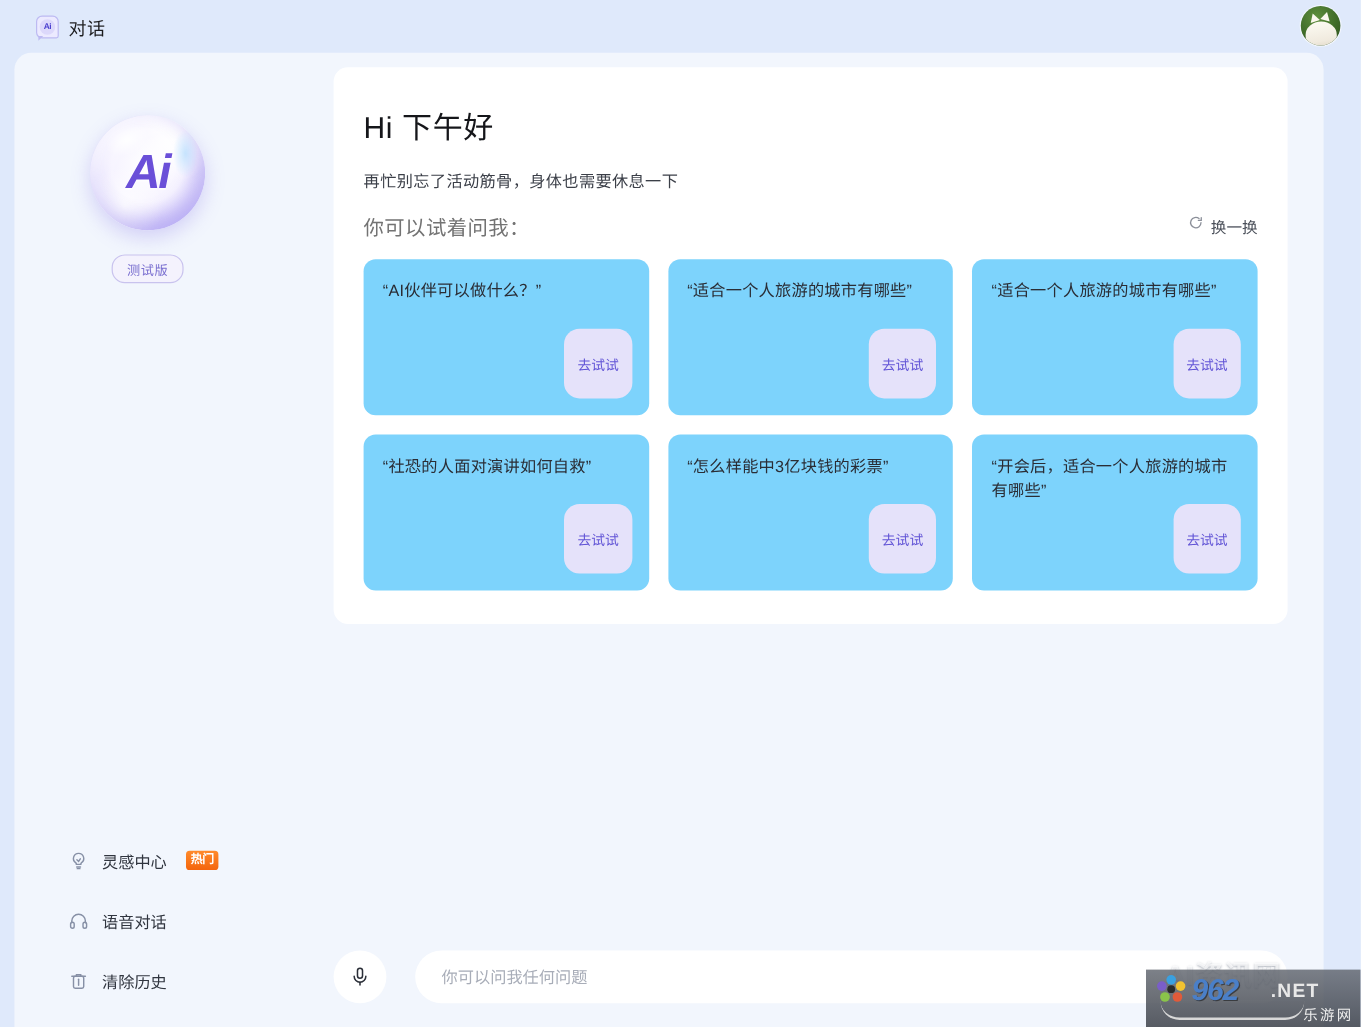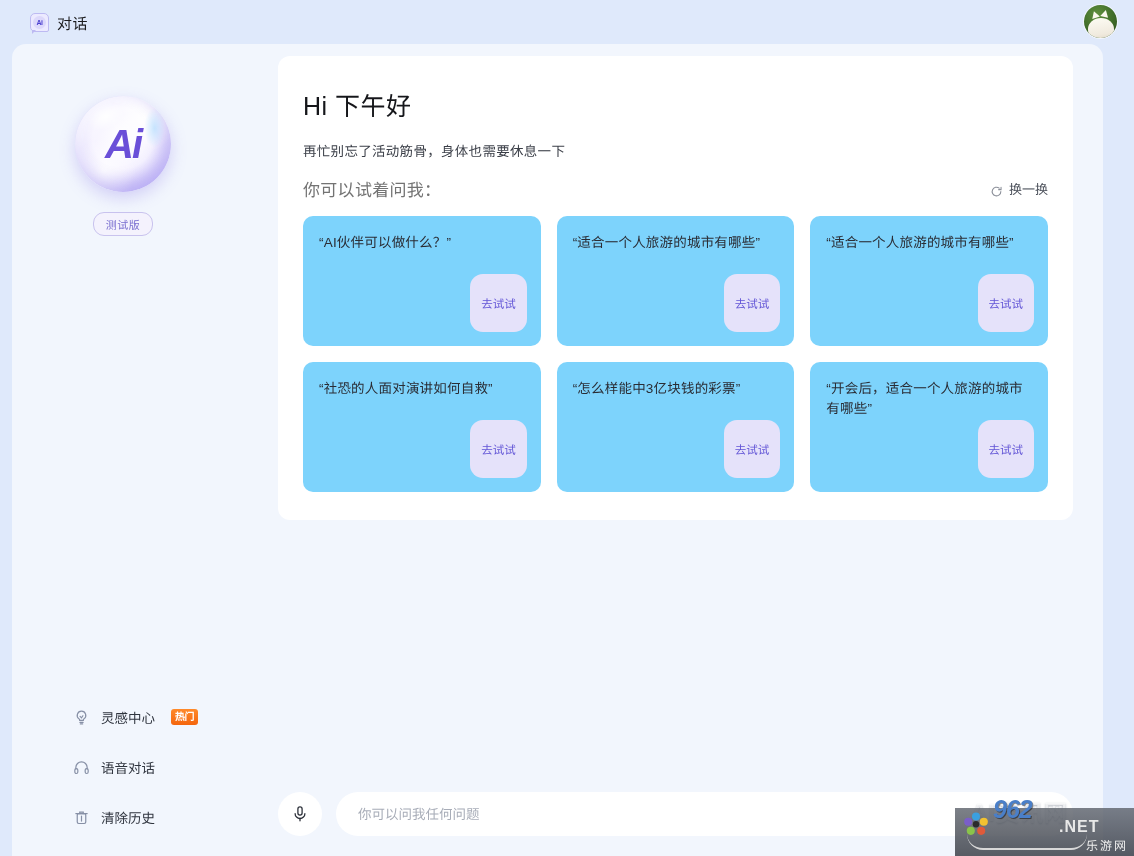--- a/index.html
+++ b/index.html
@@ -109,21 +109,21 @@
     text-shadow: 0 1px 0 rgba(255,255,255,.7);
   }
   .beta-badge {
     margin-top: 20px;
     border: 1px solid #c9c3ee;
     color: #7a6fd0; background: #f4f2fd;
     font-size: 11px; border-radius: 11px;
     padding: 3px 12px; letter-spacing: .5px;
   }
 
-  .sidemenu { position: absolute; left: 16px; bottom: 14px; width: 222px; }
+  .sidemenu { position: absolute; left: 0; bottom: 14px; width: 222px; }
   .sideitem {
     display: flex; align-items: center; gap: 11px;
     height: 50px; padding-left: 45px; cursor: pointer;
   }
   .sideitem .ico { width: 17px; height: 17px; flex: none; color: #8790a6; }
   .sideitem .ico svg { display: block; width: 17px; height: 17px; }
   .sideitem .lbl { font-size: 13.5px; color: #30353f; }
   .hot-badge {
     margin-left: 5px;
     background: linear-gradient(180deg,#ff8a2b,#f4650d);
@@ -139,21 +139,21 @@
     position: absolute; left: 44px; top: 12px;
     width: 795px; background: #ffffff;
     border-radius: 12px; padding: 30px 25px 28px 25px;
   }
   .greet { font-size: 25px; color: #15161a; font-weight: normal; letter-spacing: .5px; }
   .subtitle { margin-top: 18px; font-size: 13.5px; color: #3b3f48; letter-spacing: .3px; }
   .ask-row {
     margin-top: 16px; display: flex; align-items: center; justify-content: space-between;
   }
   .ask-label { font-size: 17px; color: #737373; letter-spacing: .3px; }
-  .refresh { display: flex; align-items: flex-end; gap: 6px; cursor: pointer; }
+  .refresh { display: flex; align-items: flex-start; gap: 6px; cursor: pointer; }
   .refresh .ico { width: 13px; height: 13px; color: #8b8f99; }
   .refresh .ico svg { display: block; width: 13px; height: 13px; }
   .refresh .lbl { font-size: 13px; color: #4a4f59; }
 
   .grid {
     margin-top: 15px;
     display: grid; grid-template-columns: repeat(3, 1fr); gap: 16px;
   }
   .scard {
     background: #7dd3fc; border-radius: 10px;
@@ -167,21 +167,21 @@
   .try-btn {
     position: absolute; right: 14px; bottom: 14px;
     background: #e5e2fa; color: #6255d6;
     font-size: 11.5px; padding: 21px 11px; border-radius: 13px;
     border: none; cursor: pointer; font-family: inherit;
   }
 
   
   .composer {
     position: absolute; left: 44px; bottom: 20px;
-    width: 795px; display: flex; align-items: center; gap: 14px;
+    width: 795px; display: flex; align-items: center; gap: 24px;
   }
   .mic-btn {
     width: 44px; height: 44px; border-radius: 50%;
     background: #ffffff; flex: none;
     display: flex; align-items: center; justify-content: center;
     cursor: pointer; color: #2b2f38;
   }
   .mic-btn svg { display: block; width: 18px; height: 18px; }
   .input-wrap {
     flex: 1; height: 44px; background: #ffffff; border-radius: 22px;
@@ -204,21 +204,21 @@
     font-size: 23px; font-weight: bold; color: rgba(255,255,255,.72);
     letter-spacing: 1px;
     text-shadow: 0 1px 2px rgba(80,90,110,.45);
   }
   .wm-bar {
     position: absolute; left: 0; bottom: 0; width: 179px; height: 48px;
     background: linear-gradient(180deg, rgba(96,101,110,.82), rgba(62,66,74,.86));
   }
   .wm-flower { position: absolute; left: 8px; bottom: 18px; width: 26px; height: 26px; }
   .wm-962 {
-    position: absolute; left: 38px; bottom: 32px;
+    position: absolute; left: 38px; bottom: 16px;
     font-size: 25px; font-weight: bold; font-style: italic;
     color: #4a7fc8; letter-spacing: -1px;
     text-shadow: 1px 1px 0 rgba(0,0,0,.45);
   }
   .wm-net {
     position: absolute; left: 104px; bottom: 20px;
     font-size: 16px; font-weight: bold; color: #e8e8e8;
     letter-spacing: 1px;
   }
   .wm-cn {

